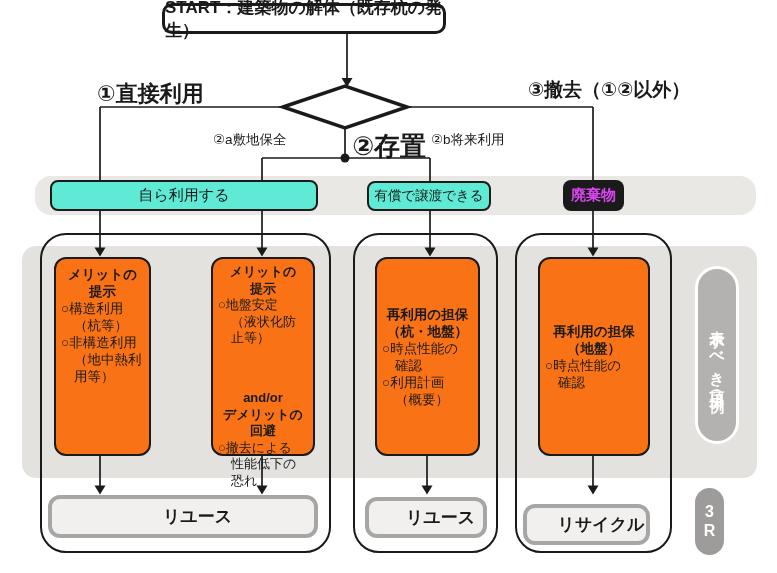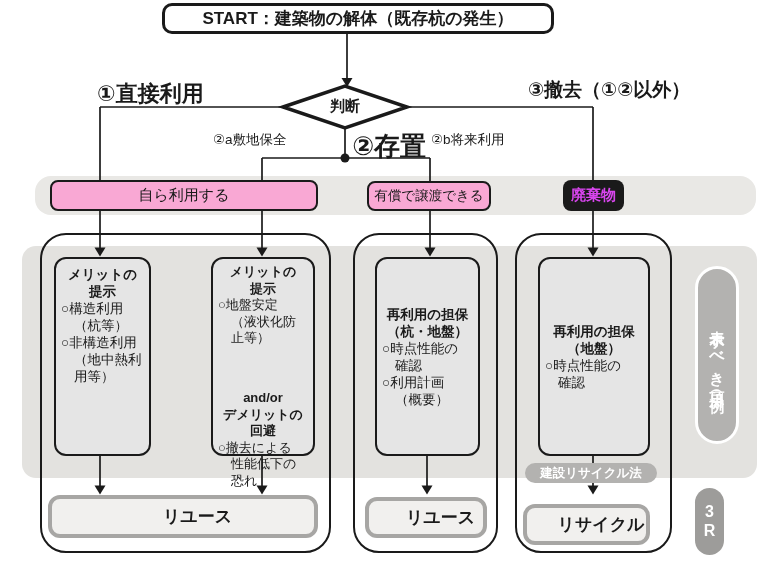--- a/index.html
+++ b/index.html
@@ -6,40 +6,40 @@
     --ink:#1a1a1a; --band:#e9e8e5; --area:#e3e2df; --pill:#b3b2b0;
     --pilldark:#9d9c9a; --outline:#a7a6a4; --outfill:#f1f0ee;
   }
   *{margin:0;padding:0;box-sizing:border-box;}
   body{background:#ffffff;font-family:"Liberation Sans","DejaVu Sans",sans-serif;color:var(--ink);}
   .canvas{position:relative;width:777px;height:573px;background:#fff;overflow:hidden;}
   .abs{position:absolute;}
   svg.wires{position:absolute;left:0;top:0;z-index:1;}
   .lbl{position:absolute;white-space:nowrap;z-index:4;}
   .bold{font-weight:bold;}
-  .start-box{left:162px;top:3px;width:392px;height:31px;border:3px solid var(--ink);
+  .start-box{left:162px;top:3px;width:284px;height:31px;border:3px solid var(--ink);
     border-radius:10px;background:#fff;display:flex;align-items:center;justify-content:center;
     font-size:17px;font-weight:bold;z-index:3;}
   .decision-lbl{left:283px;top:97px;width:124px;text-align:center;font-size:15px;font-weight:bold;z-index:3;}
   .band{left:35px;top:176px;width:721px;height:39px;background:var(--band);border-radius:16px;z-index:0;}
   .area{left:22px;top:246px;width:735px;height:232px;background:var(--area);border-radius:14px;z-index:0;}
-  .rowbox{z-index:3;display:flex;align-items:center;justify-content:center;background:#f9a8d4;
+  .rowbox{z-index:3;display:flex;align-items:center;justify-content:center;background:#5eead4;
     border:2.5px solid var(--ink);border-radius:8px;font-size:14px;}
   .rowbox.self{left:50px;top:180px;width:268px;height:31px;font-size:15px;}
   .rowbox.transfer{left:367px;top:181px;width:124px;height:30px;font-size:13.5px;}
   .waste{left:563px;top:180px;width:61px;height:31px;background:var(--ink);color:#d946ef;
     font-weight:bold;font-size:15px;border-radius:8px;display:flex;align-items:center;justify-content:center;z-index:3;}
   .graypill{background:var(--pill);color:#fff;font-weight:bold;display:flex;align-items:center;
     justify-content:center;z-index:3;}
   .wastelaw{left:642px;top:181px;width:104px;height:29px;border-radius:15px;font-size:13.5px;}
   .container{border:2px solid var(--ink);border-radius:26px;background:transparent;z-index:2;}
   .c1{left:40px;top:233px;width:291px;height:320px;}
   .c2{left:353px;top:233px;width:145px;height:320px;}
   .c3{left:515px;top:233px;width:157px;height:320px;}
-  .card{background:#e5e5e5;border:2.5px solid var(--ink);border-radius:12px;z-index:3;
+  .card{background:#f97316;border:2.5px solid var(--ink);border-radius:12px;z-index:3;
     font-size:13.5px;line-height:17px;padding:7px 5px;}
   .b1{left:54px;top:257px;width:97px;height:199px;}
   .b2{left:211px;top:257px;width:104px;height:199px;font-size:13px;line-height:16.6px;padding-top:5px;}
   .b3{left:375px;top:257px;width:105px;height:199px;display:flex;flex-direction:column;justify-content:center;}
   .b4{left:538px;top:257px;width:112px;height:199px;display:flex;flex-direction:column;justify-content:center;}
   .card .h{font-weight:bold;text-align:center;}
   .card .ln{text-align:left;}
   .card .indent{padding-left:13px;}
   .card .mid{text-align:center;font-weight:bold;margin-top:43px;}
   .outcome{z-index:3;display:flex;align-items:center;justify-content:center;font-size:17px;
@@ -92,21 +92,20 @@
       <polygon points="256.5,485.5 267.5,485.5 262,494.5"></polygon>
       <polygon points="421.5,485.5 432.5,485.5 427,494.5"></polygon>
       <polygon points="587.5,485.5 598.5,485.5 593,494.5"></polygon>
     </g>
     <polygon points="283,107 345,86 407,107 345,128" fill="#ffffff" stroke="#1a1a1a" stroke-width="3.5"></polygon>
     <circle cx="345" cy="158" r="4.5" fill="#1a1a1a"></circle>
   </svg>
 
   <div class="abs start-box">START：建築物の解体（既存杭の発生）</div>
 
-  <div class="lbl decision-lbl">判断</div>
 
   <div class="lbl bold br1">①直接利用</div>
   <div class="lbl bold br2">②存置</div>
   <div class="lbl br2a">②a敷地保全</div>
   <div class="lbl br2b">②b将来利用</div>
   <div class="lbl bold br3">③撤去（①②以外）</div>
 
   <div class="abs rowbox self">自ら利用する</div>
   <div class="abs rowbox transfer">有償で譲渡できる</div>
   <div class="abs waste">廃棄物</div>
@@ -152,21 +151,20 @@
     <div class="h">再利用の担保</div>
     <div class="h">（地盤）</div>
     <div class="ln">○時点性能の</div>
     <div class="ln indent">確認</div>
   </div>
 
   <div class="abs outcome r1">リユース</div>
   <div class="abs outcome r2">リユース</div>
   <div class="abs outcome r3">リサイクル</div>
 
-  <div class="abs graypill recyclelaw">建設リサイクル法</div>
 
   <div class="abs graypill sidepill">
     <span>表示すべき項目</span>
       <span>（例）</span>
   </div>
 
   <div class="abs graypill threer">3R</div>
 
 </div>
 

